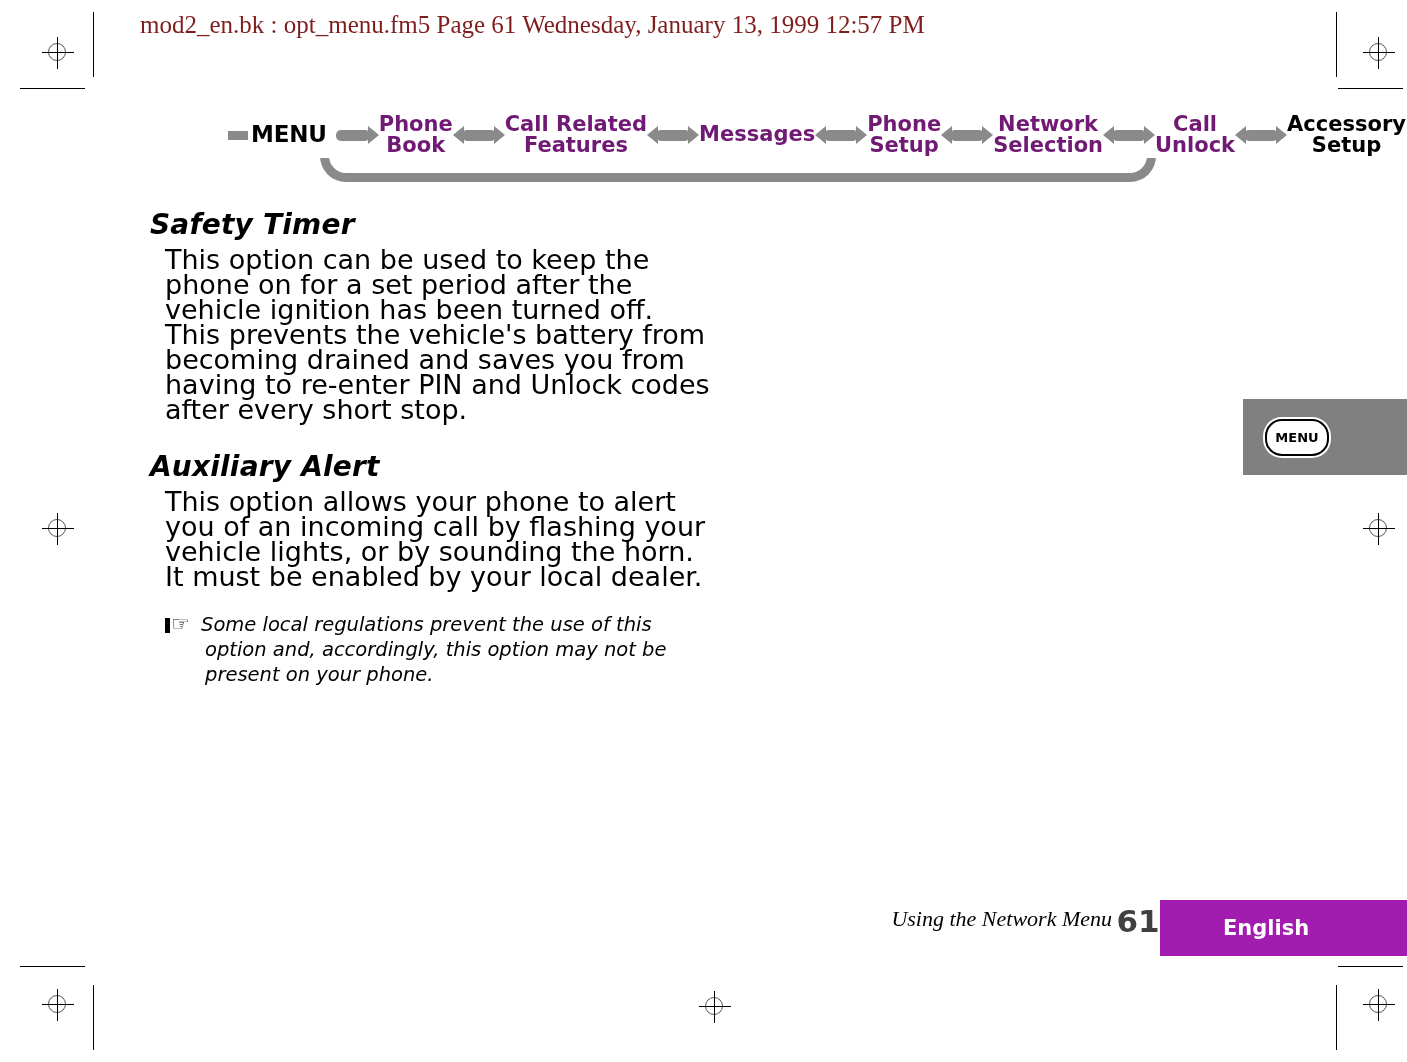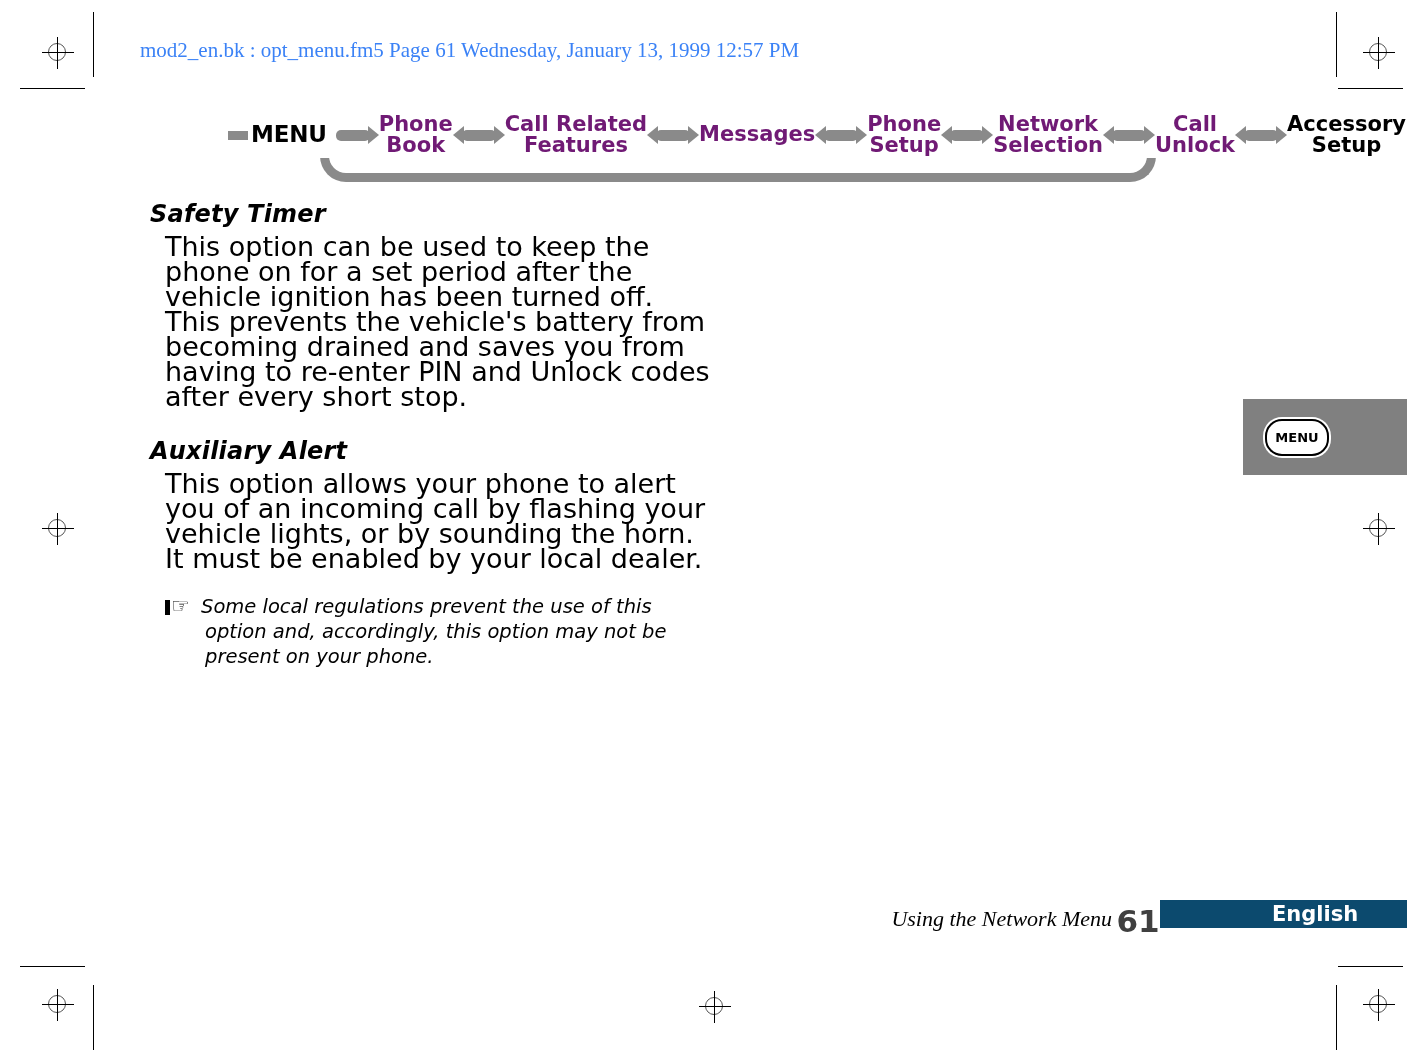--- a/index.html
+++ b/index.html
@@ -50,24 +50,24 @@
     left: 1px;
     height: 1px;
     width: 32px;
     background: #000;
   }
 
   
   .file-header {
     position: absolute;
     left: 140px;
-    top: 38px;
+    top: 11px;
     font-family: "Liberation Serif", "DejaVu Serif", serif;
-    font-size: 21px;
-    color: #3b82f6;
+    font-size: 25px;
+    color: #7f1d1d;
     white-space: nowrap;
   }
 
   
   .nav {
     position: absolute;
     left: 228px;
     top: 112px;
     width: 930px;
     height: 70px;
@@ -160,23 +160,23 @@
   .content {
     position: absolute;
     left: 150px;
     top: 192px;
     width: 560px;
   }
   .sec-heading {
     font-family: "DejaVu Sans", sans-serif;
     font-weight: bold;
     font-style: italic;
-    font-size: 24px;
+    font-size: 28px;
     color: #000;
-    margin: 8px 0 6px 0;
+    margin: 16px 0 6px 0;
     letter-spacing: 0.2px;
   }
   .sec-heading.second {
     margin-top: 28px;
   }
   .para {
     margin: 0 0 14px 15px;
     font-size: 27px;
     line-height: 25px;
     color: #000;
@@ -234,25 +234,24 @@
     color: #000000;
     box-shadow: 0 0 0 2px #ffffff;
   }
 
   
   .footer-black {
     position: absolute;
     right: 0;
     top: 900px;
     width: 247px;
-    height: 28px;
-    background: #0c4a6e;
+    height: 56px;
+    background: #a21caf;
     display: flex;
     align-items: center;
-    justify-content: center;
   }
   .footer-lang {
     color: #ffffff;
     font-size: 21px;
     font-weight: bold;
     margin-left: 63px;
   }
   .footer-title {
     position: absolute;
     right: 295px;

